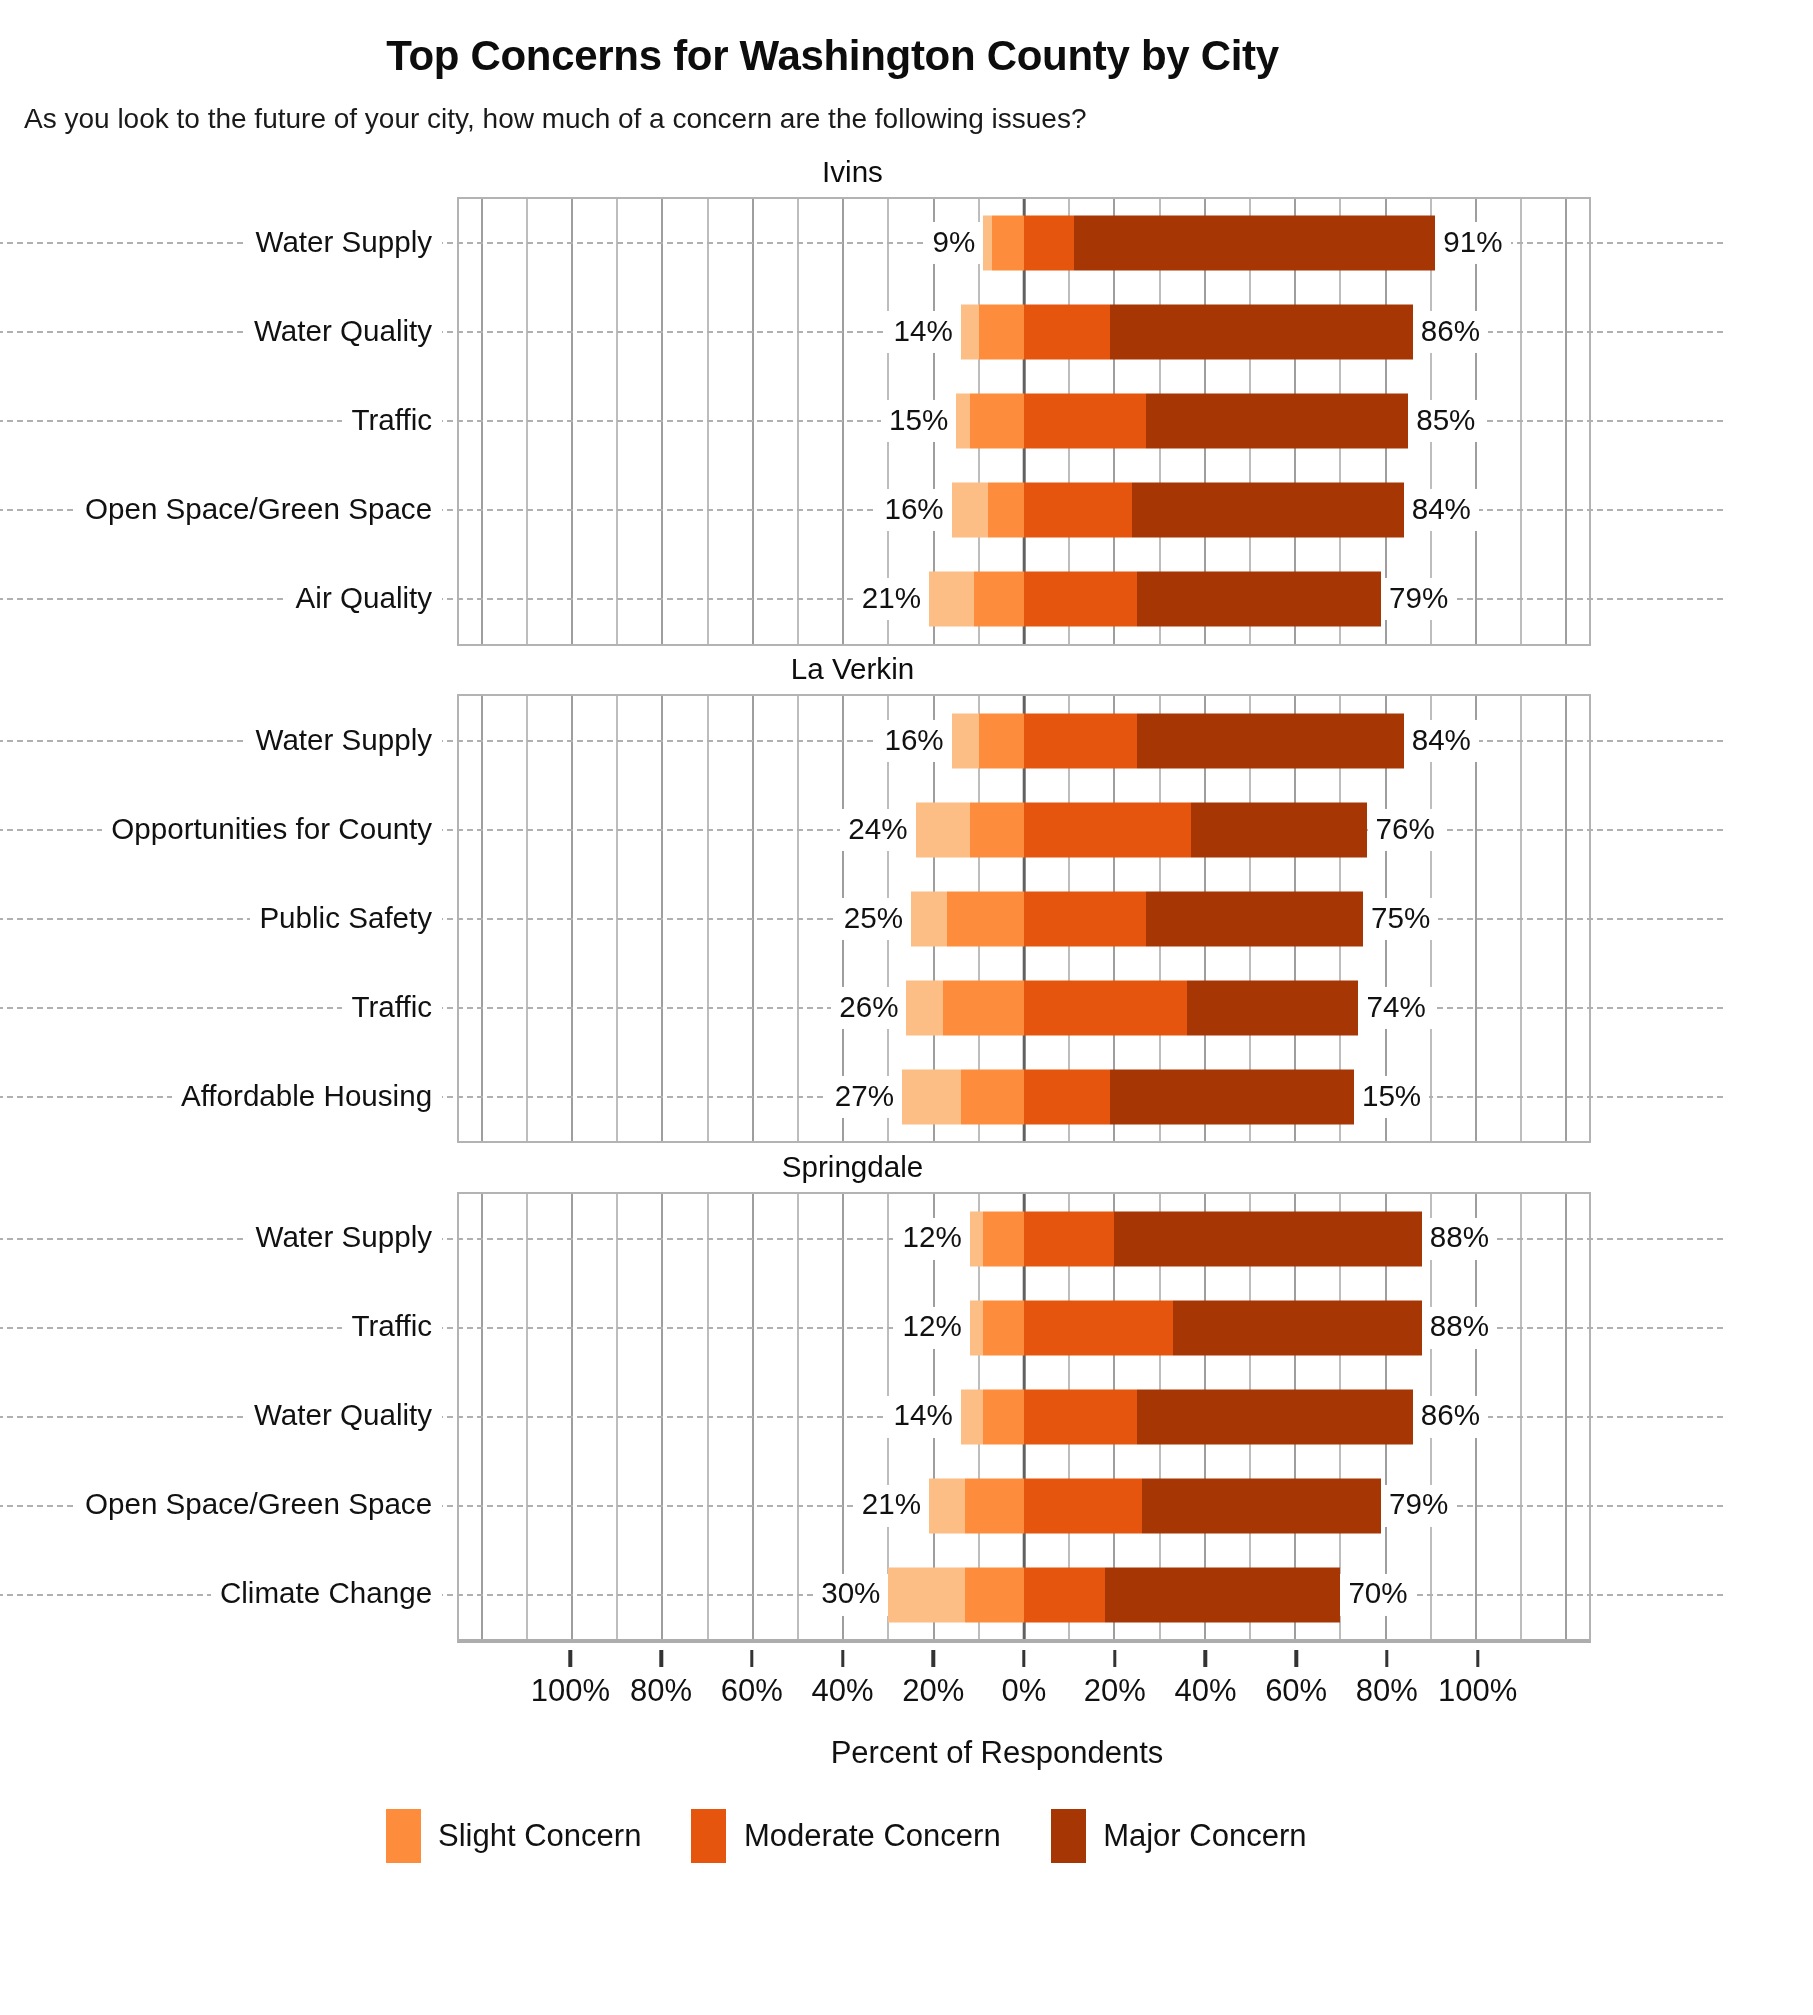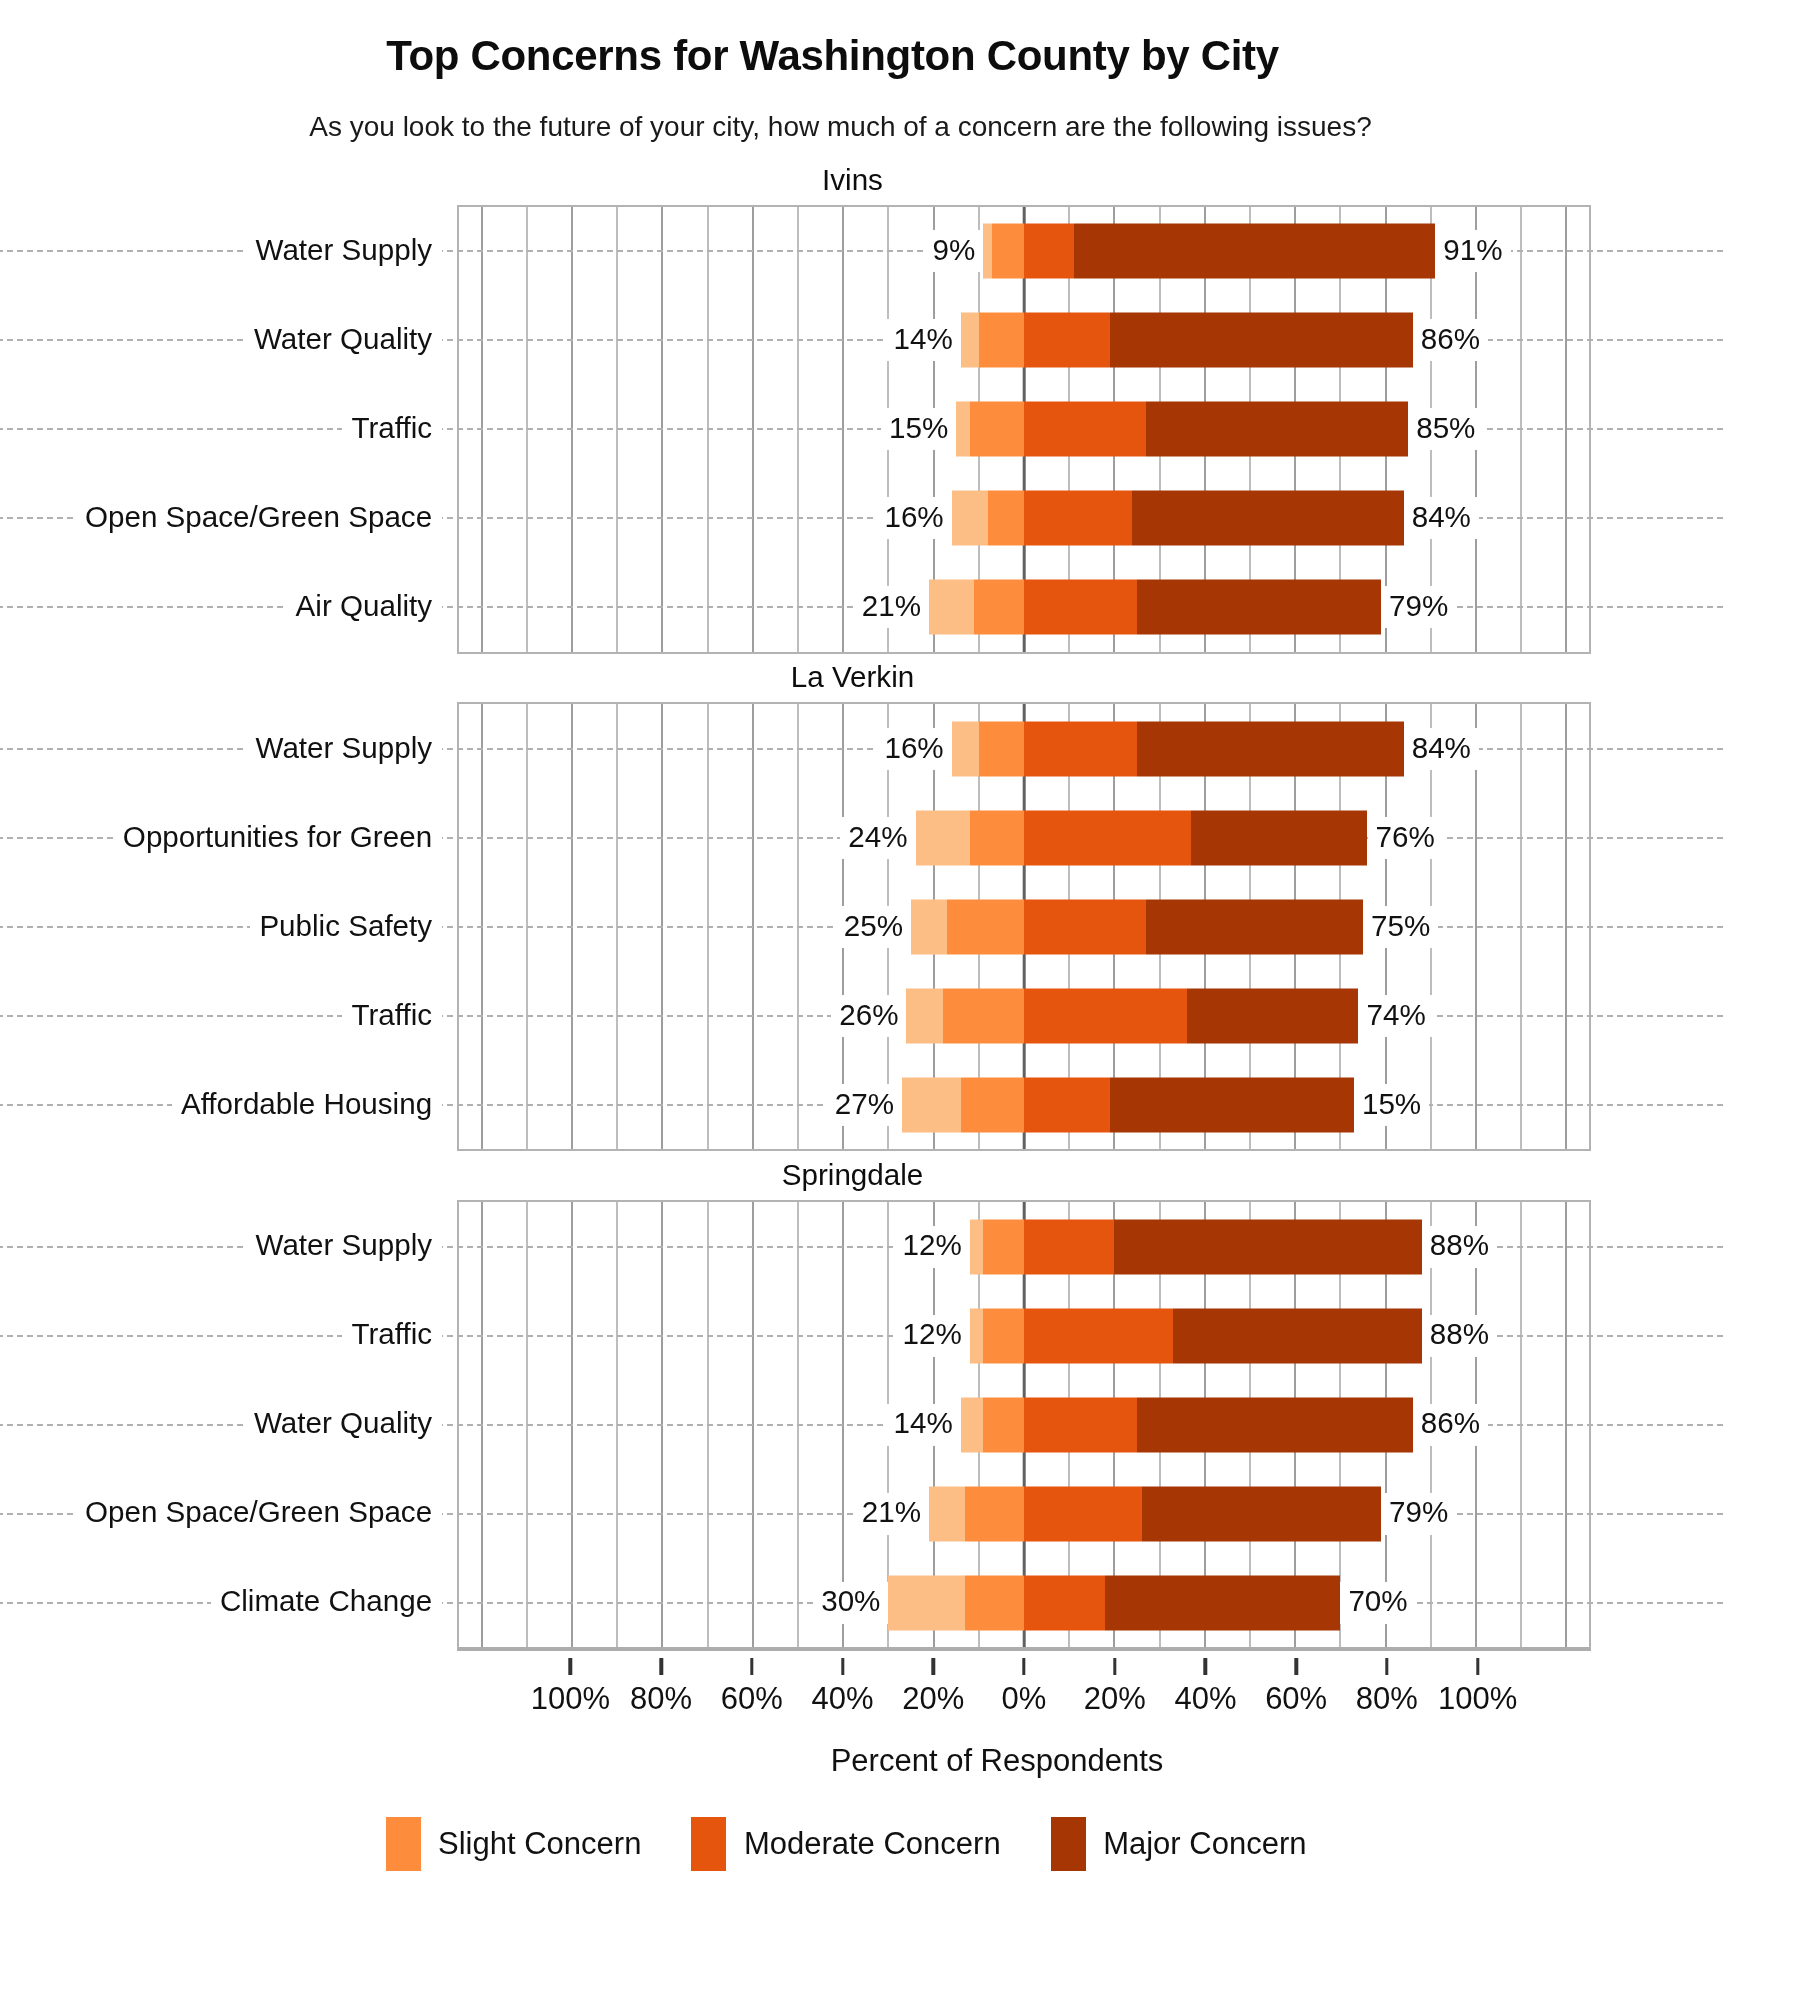--- a/index.html
+++ b/index.html
@@ -10,22 +10,22 @@
     -webkit-font-smoothing:antialiased;
   }
   .page{position:relative;width:1665px;height:2015px;box-sizing:border-box;}
 
   
   .title{
     text-align:center;font-size:42px;font-weight:bold;
     letter-spacing:-0.3px;margin:0;padding-top:32px;color:#0d0d0d;
   }
   .subtitle{
-    text-align:center;font-size:28px;font-weight:normal;
-    margin:16px;padding-top:14.8px;color:#1a1a1a;padding-left:16px;
+    font-size:28px;font-weight:normal;
+    margin:8px;padding-top:14.8px;color:#1a1a1a;padding-left:16px;
   }
 
   
   .panels{margin-top:20px;}
   .panel{margin-bottom:6.7px;}
   .panel-title{
     text-align:center;font-size:29.6px;font-weight:normal;color:#0d0d0d;
     margin:0 0 8px 0;padding-left:40px;
   }
   .plot-wrap{
@@ -280,21 +280,21 @@
                     <div class="seg c2" style="width: 25%;"></div>
                     <div class="seg c3" style="width: 59%;"></div>
                   </div>
                   <div class="endlabel left" style="right: 56.4%;">16%</div>
                   <div class="endlabel right" style="left: 83.6%;">84%</div>
                 </div>
               </div>
               <div class="row">
                 <div class="row-inner">
                   <div class="dashline"></div>
-                  <div class="catlabel">Opportunities for Green</div>
+                  <div class="catlabel">Opportunities for County</div>
                   <div class="bar" style="left: 40.4%; width: 40%;">
                     <div class="seg c0" style="width: 12%;"></div>
                     <div class="seg c1" style="width: 12%;"></div>
                     <div class="seg c2" style="width: 37%;"></div>
                     <div class="seg c3" style="width: 39%;"></div>
                   </div>
                   <div class="endlabel left" style="right: 59.6%;">24%</div>
                   <div class="endlabel right" style="left: 80.4%;">76%</div>
                 </div>
               </div>

